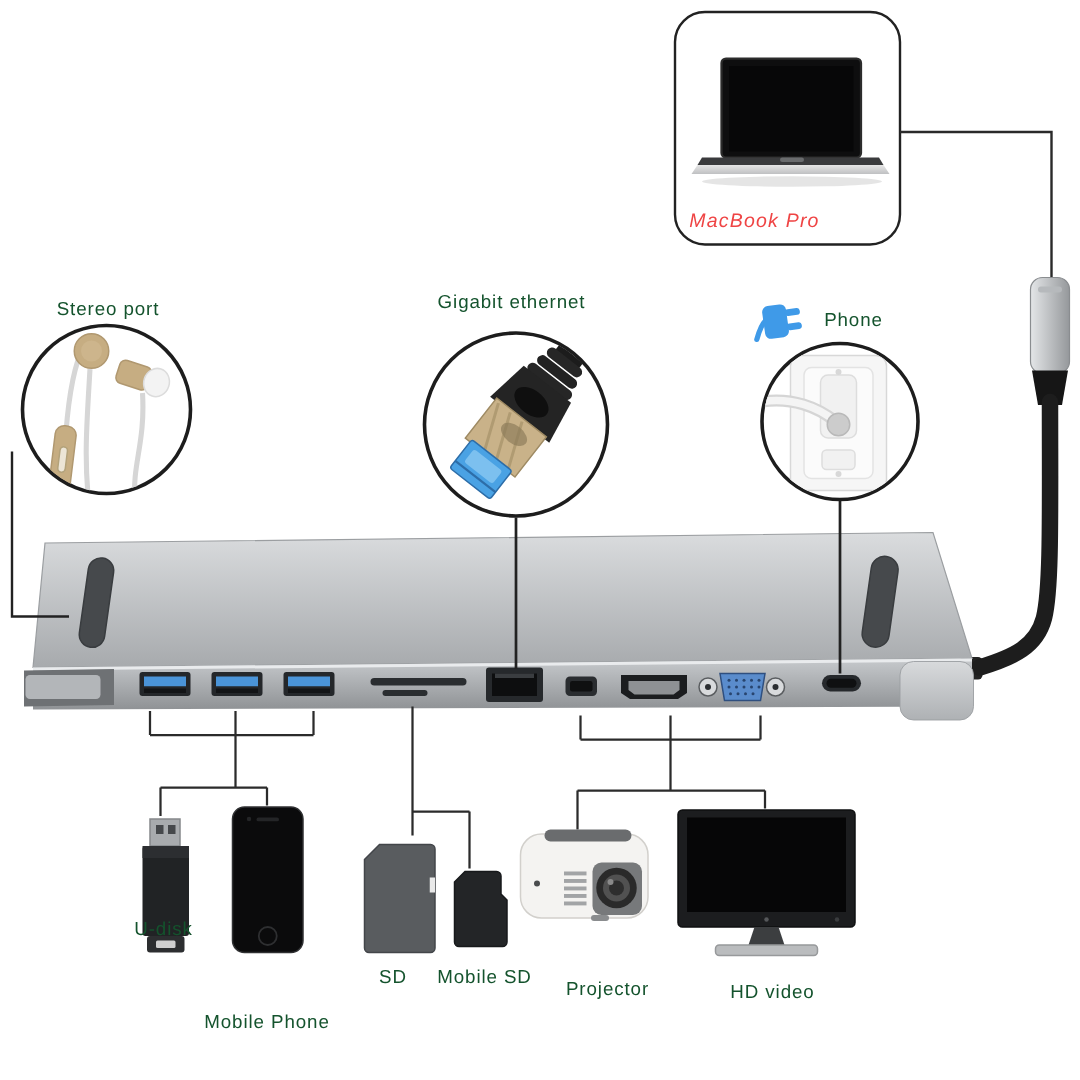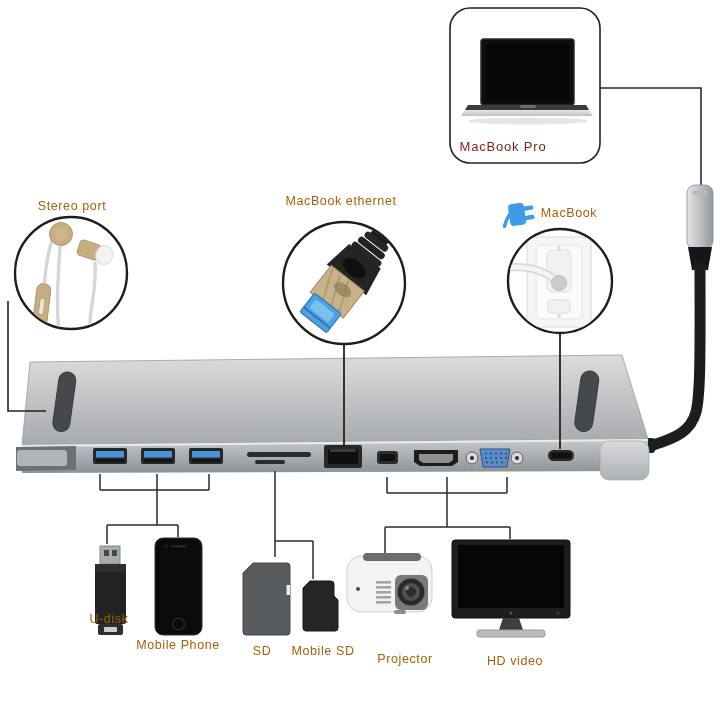--- a/index.html
+++ b/index.html
@@ -1,21 +1,21 @@
 <!DOCTYPE html>
 <html><head>
 <meta charset="utf-8">
 <style>
   html,body{margin:0;padding:0;background:#fff;}
   .stage{position:relative;width:720px;height:720px;background:#ffffff;overflow:hidden;
          font-family:"Liberation Sans", sans-serif;}
   .stage svg{position:absolute;left:0;top:0;}
-  .lbl{position:absolute;transform:translateX(-50%);font-size:12.5px;color:#a16207;
+  .lbl{position:absolute;transform:translateX(-50%);font-size:12.5px;color:#14532d;
        letter-spacing:0.6px;white-space:nowrap;text-align:center;}
-  .lbl.mac{font-size:13px;letter-spacing:0.8px;color:#7f1d1d;}
+  .lbl.mac{font-size:13px;letter-spacing:0.8px;color:#ef4444;font-style:italic;}
 </style>
 </head>
 <body>
 
 <div class="stage">
 
 <svg width="720" height="720" viewBox="0 0 720 720">
   <defs>
     <linearGradient id="hubTop" x1="0" y1="0" x2="0" y2="1">
       <stop offset="0" stop-color="#dadcde"></stop>
@@ -268,23 +268,23 @@
     <rect x="452" y="540" width="118" height="78" rx="3" fill="#1c1d1f" stroke="#0e0f10"></rect>
     <rect x="458" y="545" width="106" height="63" fill="#060607"></rect>
     <circle cx="511" cy="613" r="1.5" fill="#55575a"></circle>
     <circle cx="558" cy="613" r="1.5" fill="#3a3c3e"></circle>
     <polygon points="503,618 519,618 523,630 499,630" fill="#3c3e40"></polygon>
     <rect x="477" y="630" width="68" height="7" rx="2.5" fill="#babcbe" stroke="#97999b"></rect>
   </g>
 </svg>
 
 <div class="lbl" style="left:72px;top:199px">Stereo port</div>
-<div class="lbl" style="left:341px;top:194px">MacBook ethernet</div>
-<div class="lbl" style="left:569px;top:206px">MacBook</div>
+<div class="lbl" style="left:341px;top:194px">Gigabit ethernet</div>
+<div class="lbl" style="left:569px;top:206px">Phone</div>
 <div class="lbl mac" style="left:503px;top:139px">MacBook Pro</div>
 <div class="lbl" style="left:109px;top:612px">U-disk</div>
-<div class="lbl" style="left:178px;top:638px">Mobile Phone</div>
+<div class="lbl" style="left:178px;top:674px">Mobile Phone</div>
 <div class="lbl" style="left:262px;top:644px">SD</div>
 <div class="lbl" style="left:323px;top:644px">Mobile SD</div>
 <div class="lbl" style="left:405px;top:652px">Projector</div>
 <div class="lbl" style="left:515px;top:654px">HD video</div>
 
 </div>
 
 </body></html>

